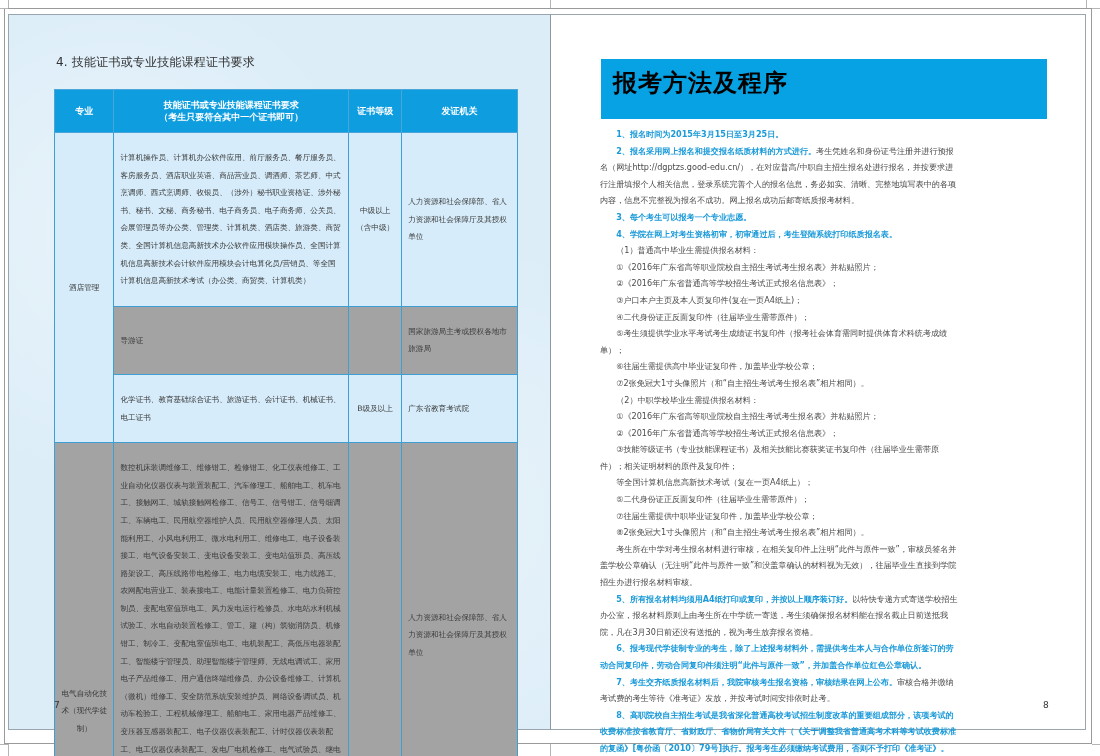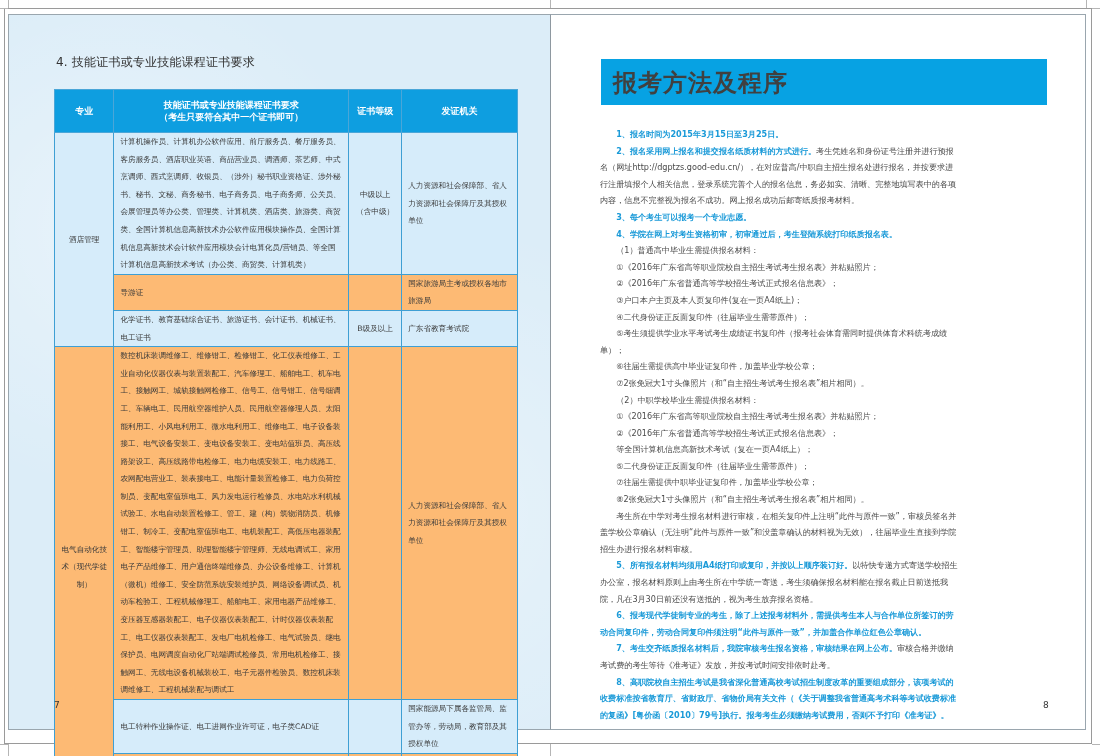--- a/index.html
+++ b/index.html
@@ -7,30 +7,30 @@
   .outer-frame{position:absolute;left:4px;top:8px;width:1088px;height:736px;border:1px solid #9a9a9a;box-sizing:border-box;}
   .crop-h{position:absolute;height:1px;background:#b5b5b5;}
   .crop-v{position:absolute;width:1px;background:#b5b5b5;}
   .page{position:absolute;top:14px;height:716px;box-sizing:border-box;}
   .page-left{left:8px;width:542px;background:#dcedf8;border:1px solid #9aa6ae;border-right:none;
     background-image:radial-gradient(circle at 20% 30%,rgba(255,255,255,0.35) 0,rgba(255,255,255,0) 40%),radial-gradient(circle at 80% 70%,rgba(255,255,255,0.3) 0,rgba(255,255,255,0) 45%);}
   .page-right{left:550px;width:536px;background:#ffffff;border:1px solid #9aa6ae;border-left:1px solid #8e98a0;}
   .section-caption{position:absolute;left:56px;top:54px;font-size:12px;color:#333;letter-spacing:0.2px;}
   table.cert{position:absolute;left:54px;top:89px;width:464px;border-collapse:collapse;font-size:7.6px;color:#3a3a3a;}
   table.cert th{background:#0e9ee0;color:#fff;font-weight:bold;font-size:9px;height:40px;border:1px solid #4aa6d8;text-align:center;line-height:12px;}
-  table.cert td{border:1.4px solid #3e9fd4;padding:0 6px;line-height:17.6px;vertical-align:middle;}
+  table.cert td{border:1.4px solid #3e9fd4;padding:16px 6px;line-height:17.6px;vertical-align:middle;}
   .bg-light{background:#d6ecfa;}
-  .bg-white{background:#fdba74;}
+  .bg-white{background:#a3a3a3;}
   .c-major{width:44px;text-align:center;}
   .c-req{width:222px;}
   .c-level{width:38px;text-align:center;}
   .c-org{width:108px;margin-top:20px;}
   .org-text{line-height:15px;}
   .page-num{position:absolute;font-size:9px;color:#333;}
-  .title-bar{position:absolute;left:601px;top:59px;width:446px;height:46px;background:#07a2e3;color:#404040;font-size:24px;font-weight:bold;line-height:48px;padding-left:12px;box-sizing:border-box;letter-spacing:1px;}
+  .title-bar{position:absolute;left:601px;top:59px;width:446px;height:60px;background:#07a2e3;color:#000000;font-size:24px;font-weight:bold;line-height:48px;padding-left:12px;box-sizing:border-box;letter-spacing:1px;}
   .body-text{position:absolute;left:600px;top:126px;width:360px;font-size:8.1px;color:#4a4a4a;line-height:16.6px;}
   .body-text p{margin:0;text-indent:2em;}
   .hl{color:#1a9ad8;font-weight:bold;}
 </style>
 </head>
 <body>
 
 <div class="outer-frame"></div>
 <div class="crop-h" style="left:0;top:8px;width:8px;"></div>
 <div class="crop-v" style="left:8px;top:0;height:8px;"></div>
@@ -109,20 +109,21 @@
     <p><span>①《2016年广东省高等职业院校自主招生考试考生报名表》并粘贴照片；</span></p>
     <p><span>②《2016年广东省普通高等学校招生考试正式报名信息表》；</span></p>
     <p><span>③户口本户主页及本人页复印件(复在一页A4纸上)；</span></p>
     <p><span>④二代身份证正反面复印件（往届毕业生需带原件）；</span></p>
     <p><span>⑤考生须提供学业水平考试考生成绩证书复印件（报考社会体育需同时提供体育术科统考成绩单）；</span></p>
     <p><span>⑥往届生需提供高中毕业证复印件，加盖毕业学校公章；</span></p>
     <p><span>⑦2张免冠大1寸头像照片（和“自主招生考试考生报名表”相片相同）。</span></p>
     <p><span>（2）中职学校毕业生需提供报名材料：</span></p>
     <p><span>①《2016年广东省高等职业院校自主招生考试考生报名表》并粘贴照片；</span></p>
     <p><span>②《2016年广东省普通高等学校招生考试正式报名信息表》；</span></p>
+    <p><span>③技能等级证书（专业技能课程证书）及相关技能比赛获奖证书复印件（往届毕业生需带原件）；相关证明材料的原件及复印件；</span></p>
     <p><span>等全国计算机信息高新技术考试（复在一页A4纸上）；</span></p>
     <p><span>⑤二代身份证正反面复印件（往届毕业生需带原件）；</span></p>
     <p><span>⑦往届生需提供中职毕业证复印件，加盖毕业学校公章；</span></p>
     <p><span>⑧2张免冠大1寸头像照片（和“自主招生考试考生报名表”相片相同）。</span></p>
     <p><span>考生所在中学对考生报名材料进行审核，在相关复印件上注明“此件与原件一致”，审核员签名并盖学校公章确认（无注明“此件与原件一致”和没盖章确认的材料视为无效），往届毕业生直接到学院招生办进行报名材料审核。</span></p>
     <p><span class="hl">5、所有报名材料均须用A4纸打印或复印，并按以上顺序装订好。</span><span>以特快专递方式寄送学校招生办公室，报名材料原则上由考生所在中学统一寄送，考生须确保报名材料能在报名截止日前送抵我院，凡在3月30日前还没有送抵的，视为考生放弃报名资格。</span></p>
     <p><span class="hl">6、报考现代学徒制专业的考生，除了上述报考材料外，需提供考生本人与合作单位所签订的劳动合同复印件，劳动合同复印件须注明“此件与原件一致”，并加盖合作单位红色公章确认。</span></p>
     <p><span class="hl">7、考生交齐纸质报名材料后，我院审核考生报名资格，审核结果在网上公布。</span><span>审核合格并缴纳考试费的考生等待《准考证》发放，并按考试时间安排依时赴考。</span></p>
     <p><span class="hl">8、高职院校自主招生考试是我省深化普通高校考试招生制度改革的重要组成部分，该项考试的收费标准按省教育厅、省财政厅、省物价局有关文件（《关于调整我省普通高考术科等考试收费标准的复函》[粤价函〔2010〕79号]执行。报考考生必须缴纳考试费用，否则不予打印《准考证》。</span></p>
   </div>

